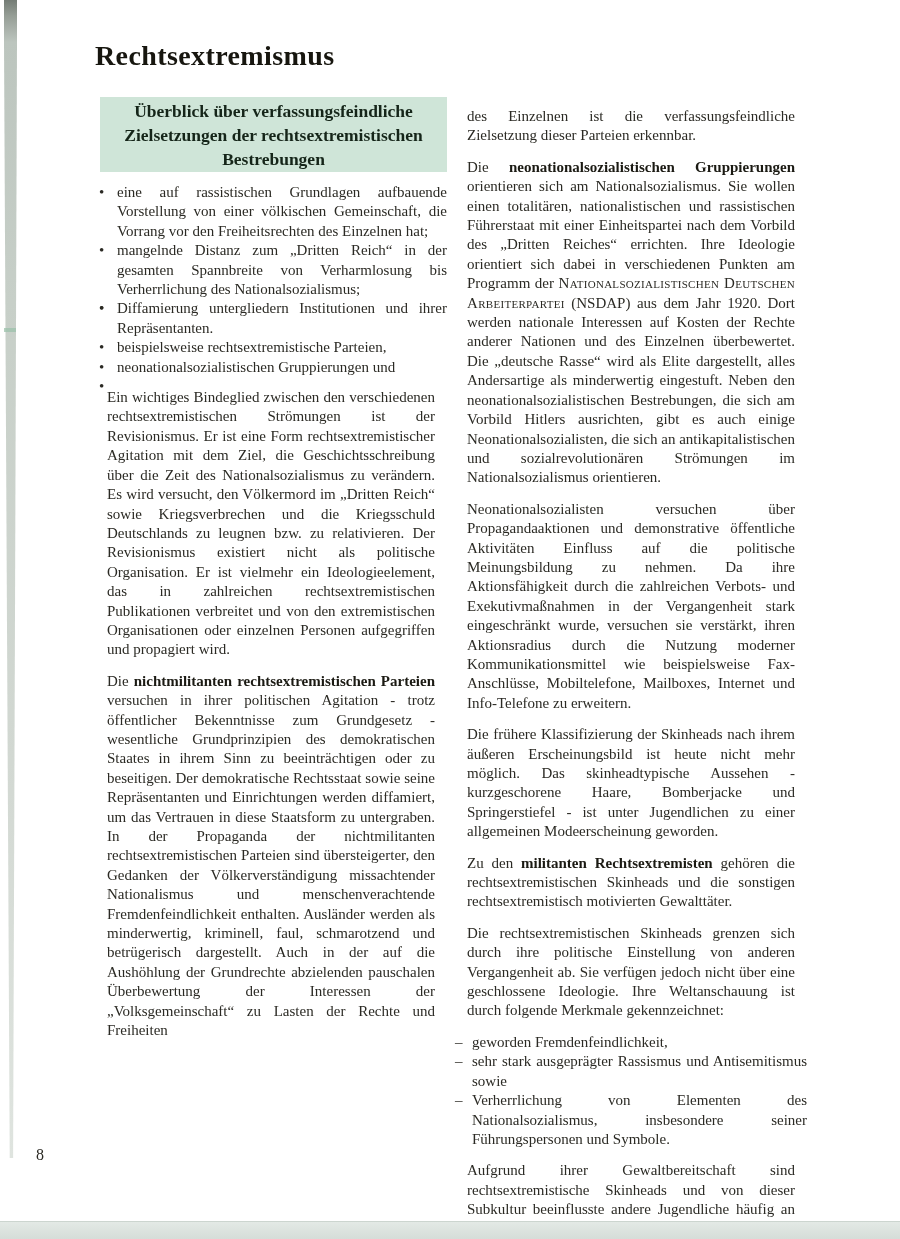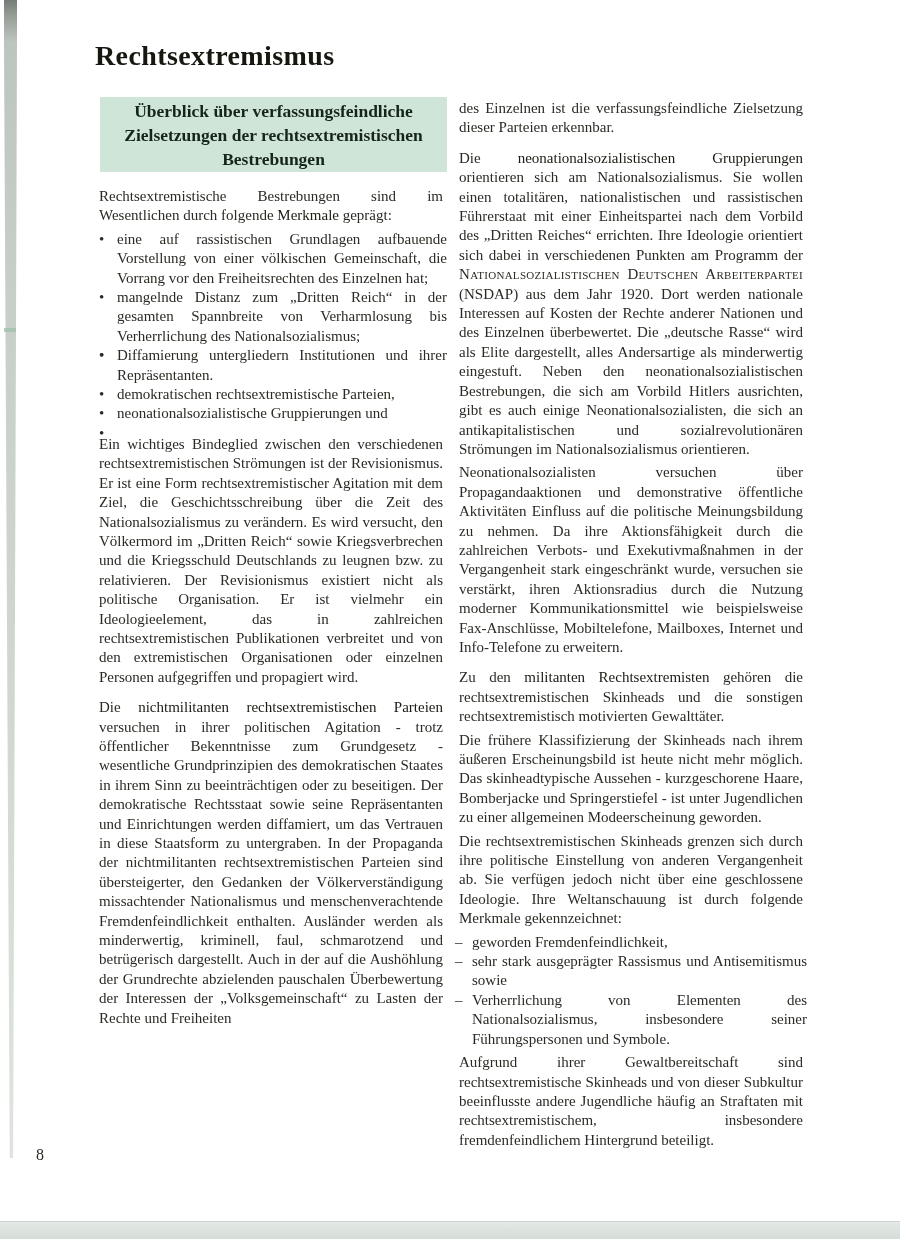--- a/index.html
+++ b/index.html
@@ -59,23 +59,23 @@
   .col {
     position: absolute;
     width: 352px;
     font-size: 15px;
     line-height: 19.4px;
     text-align: justify;
   }
   .col-left  { left: 95px;  top: 183px; }
   .col-right { left: 455px; top: 95px;  }
 
-  .para { margin: 4px; }
+  .para { margin: 12px; }
   .para.gap, .list.gap { margin-top: 11px; }
-  .b  { font-weight: normal; color: #1b1a13; }
+  .b  { font-weight: bold; color: #1b1a13; }
   .sc { font-variant: small-caps; letter-spacing: .3px; }
 
   .item { position: relative; }
   .item.bullet { padding-left: 22px; }
   .item.bullet .marker { position: absolute; left: 4px; }
   .item.dash { padding-left: 17px; }
   .item.dash .marker { position: absolute; left: 0; }
 
   .page-number {
     position: absolute;
@@ -99,41 +99,40 @@
   <div class="gutter"></div>
   <div class="gutter-tick"></div>
 
   <h1 class="title">Rechtsextremismus</h1>
 
   <div class="heading-box">
     <span>Überblick über verfassungsfeindliche Zielsetzungen der rechtsextremistischen Bestrebungen</span>
   </div>
 
   <div class="col col-left" id="col-left">
-      <div class="para"><span>Rechtsextremistische Bestrebungen sind im Wesentlichen durch folgende </span><span class="b">Merkmale</span><span> geprägt:</span></div>
       <div class="list">
         <div class="item bullet"><span class="marker">•</span><span>eine auf rassistischen Grundlagen aufbauende Vorstellung von einer völkischen Gemeinschaft, die Vorrang vor den Freiheitsrechten des Einzelnen hat;</span></div>
         <div class="item bullet"><span class="marker">•</span><span>mangelnde Distanz zum „Dritten Reich“ in der gesamten Spannbreite von Verharmlosung bis Verherrlichung des Nationalsozialismus;</span></div>
         <div class="item bullet"><span class="marker">•</span></div>
         <div class="item bullet"><span class="marker">•</span><span>Diffamierung untergliedern Institutionen und ihrer Repräsentanten.</span></div>
       </div>
       <div class="list">
-        <div class="item bullet"><span class="marker">•</span><span>demokratischen rechtsextremistische Parteien,</span></div>
-        <div class="item bullet"><span class="marker">•</span><span>neonationalsozialistische Gruppierungen und</span></div>
+        <div class="item bullet"><span class="marker">•</span><span>beispielsweise rechtsextremistische Parteien,</span></div>
+        <div class="item bullet"><span class="marker">•</span><span>neonationalsozialistischen Gruppierungen und</span></div>
         <div class="item bullet"><span class="marker">•</span></div>
       </div>
       <div class="para gap"><span>Ein wichtiges Bindeglied zwischen den verschiedenen rechtsextremistischen Strömungen ist der Revisionismus. Er ist eine Form rechtsextremistischer Agitation mit dem Ziel, die Geschichtsschreibung über die Zeit des Nationalsozialismus zu verändern. Es wird versucht, den Völkermord im „Dritten Reich“ sowie Kriegsverbrechen und die Kriegsschuld Deutschlands zu leugnen bzw. zu relativieren. Der Revisionismus existiert nicht als politische Organisation. Er ist vielmehr ein Ideologieelement, das in zahlreichen rechtsextremistischen Publikationen verbreitet und von den extremistischen Organisationen oder einzelnen Personen aufgegriffen und propagiert wird.</span></div>
       <div class="para gap"><span>Die </span><span class="b">nichtmilitanten rechtsextremistischen Parteien</span><span> versuchen in ihrer politischen Agitation - trotz öffentlicher Bekenntnisse zum Grundgesetz - wesentliche Grundprinzipien des demokratischen Staates in ihrem Sinn zu beeinträchtigen oder zu beseitigen. Der demokratische Rechtsstaat sowie seine Repräsentanten und Einrichtungen werden diffamiert, um das Vertrauen in diese Staatsform zu untergraben. In der Propaganda der nichtmilitanten rechtsextremistischen Parteien sind übersteigerter, den Gedanken der Völkerverständigung missachtender Nationalismus und menschenverachtende Fremdenfeindlichkeit enthalten. Ausländer werden als minderwertig, kriminell, faul, schmarotzend und betrügerisch dargestellt. Auch in der auf die Aushöhlung der Grundrechte abzielenden pauschalen Überbewertung der Interessen der „Volksgemeinschaft“ zu Lasten der Rechte und Freiheiten</span></div>
     </div>
   <div class="col col-right" id="col-right">
       <div class="para"><span>des Einzelnen ist die verfassungsfeindliche Zielsetzung dieser Parteien erkennbar.</span></div>
       <div class="para gap"><span>Die </span><span class="b">neonationalsozialistischen Gruppierungen</span><span> orientieren sich am Nationalsozialismus. Sie wollen einen totalitären, nationalistischen und rassistischen Führerstaat mit einer Einheitspartei nach dem Vorbild des „Dritten Reiches“ errichten. Ihre Ideologie orientiert sich dabei in verschiedenen Punkten am Programm der </span><span class="sc">Nationalsozialistischen Deutschen Arbeiterpartei</span><span> (NSDAP) aus dem Jahr 1920. Dort werden nationale Interessen auf Kosten der Rechte anderer Nationen und des Einzelnen überbewertet. Die „deutsche Rasse“ wird als Elite dargestellt, alles Andersartige als minderwertig eingestuft. Neben den neonationalsozialistischen Bestrebungen, die sich am Vorbild Hitlers ausrichten, gibt es auch einige Neonationalsozialisten, die sich an antikapitalistischen und sozialrevolutionären Strömungen im Nationalsozialismus orientieren.</span></div>
       <div class="para"><span>Neonationalsozialisten versuchen über Propagandaaktionen und demonstrative öffentliche Aktivitäten Einfluss auf die politische Meinungsbildung zu nehmen. Da ihre Aktionsfähigkeit durch die zahlreichen Verbots- und Exekutivmaßnahmen in der Vergangenheit stark eingeschränkt wurde, versuchen sie verstärkt, ihren Aktionsradius durch die Nutzung moderner Kommunikationsmittel wie beispielsweise Fax-Anschlüsse, Mobiltelefone, Mailboxes, Internet und Info-Telefone zu erweitern.</span></div>
+      <div class="para"><span>Die frühere Klassifizierung der Skinheads nach ihrem äußeren Erscheinungsbild ist heute nicht mehr möglich. Das skinheadtypische Aussehen - kurzgeschorene Haare, Bomberjacke und Springerstiefel - ist unter Jugendlichen zu einer allgemeinen Modeerscheinung geworden.</span></div>
       <div class="para gap"><span>Zu den </span><span class="b">militanten Rechtsextremisten</span><span> gehören die rechtsextremistischen Skinheads und die sonstigen rechtsextremistisch motivierten Gewalttäter.</span></div>
-      <div class="para"><span>Die frühere Klassifizierung der Skinheads nach ihrem äußeren Erscheinungsbild ist heute nicht mehr möglich. Das skinheadtypische Aussehen - kurzgeschorene Haare, Bomberjacke und Springerstiefel - ist unter Jugendlichen zu einer allgemeinen Modeerscheinung geworden.</span></div>
       <div class="para"><span>Die rechtsextremistischen Skinheads grenzen sich durch ihre politische Einstellung von anderen Vergangenheit ab. Sie verfügen jedoch nicht über eine geschlossene Ideologie. Ihre Weltanschauung ist durch folgende Merkmale gekennzeichnet:</span></div>
       <div class="list">
         <div class="item dash"><span class="marker">–</span><span>geworden Fremdenfeindlichkeit,</span></div>
         <div class="item dash"><span class="marker">–</span><span>sehr stark ausgeprägter Rassismus und Antisemitismus sowie</span></div>
         <div class="item dash"><span class="marker">–</span><span>Verherrlichung von Elementen des Nationalsozialismus, insbesondere seiner Führungspersonen und Symbole.</span></div>
       </div>
       <div class="para"><span>Aufgrund ihrer Gewaltbereitschaft sind rechtsextremistische Skinheads und von dieser Subkultur beeinflusste andere Jugendliche häufig an Straftaten mit rechtsextremistischem, insbesondere fremdenfeindlichem Hintergrund beteiligt.</span></div>
     </div>
 
   <div class="page-number">8</div>

